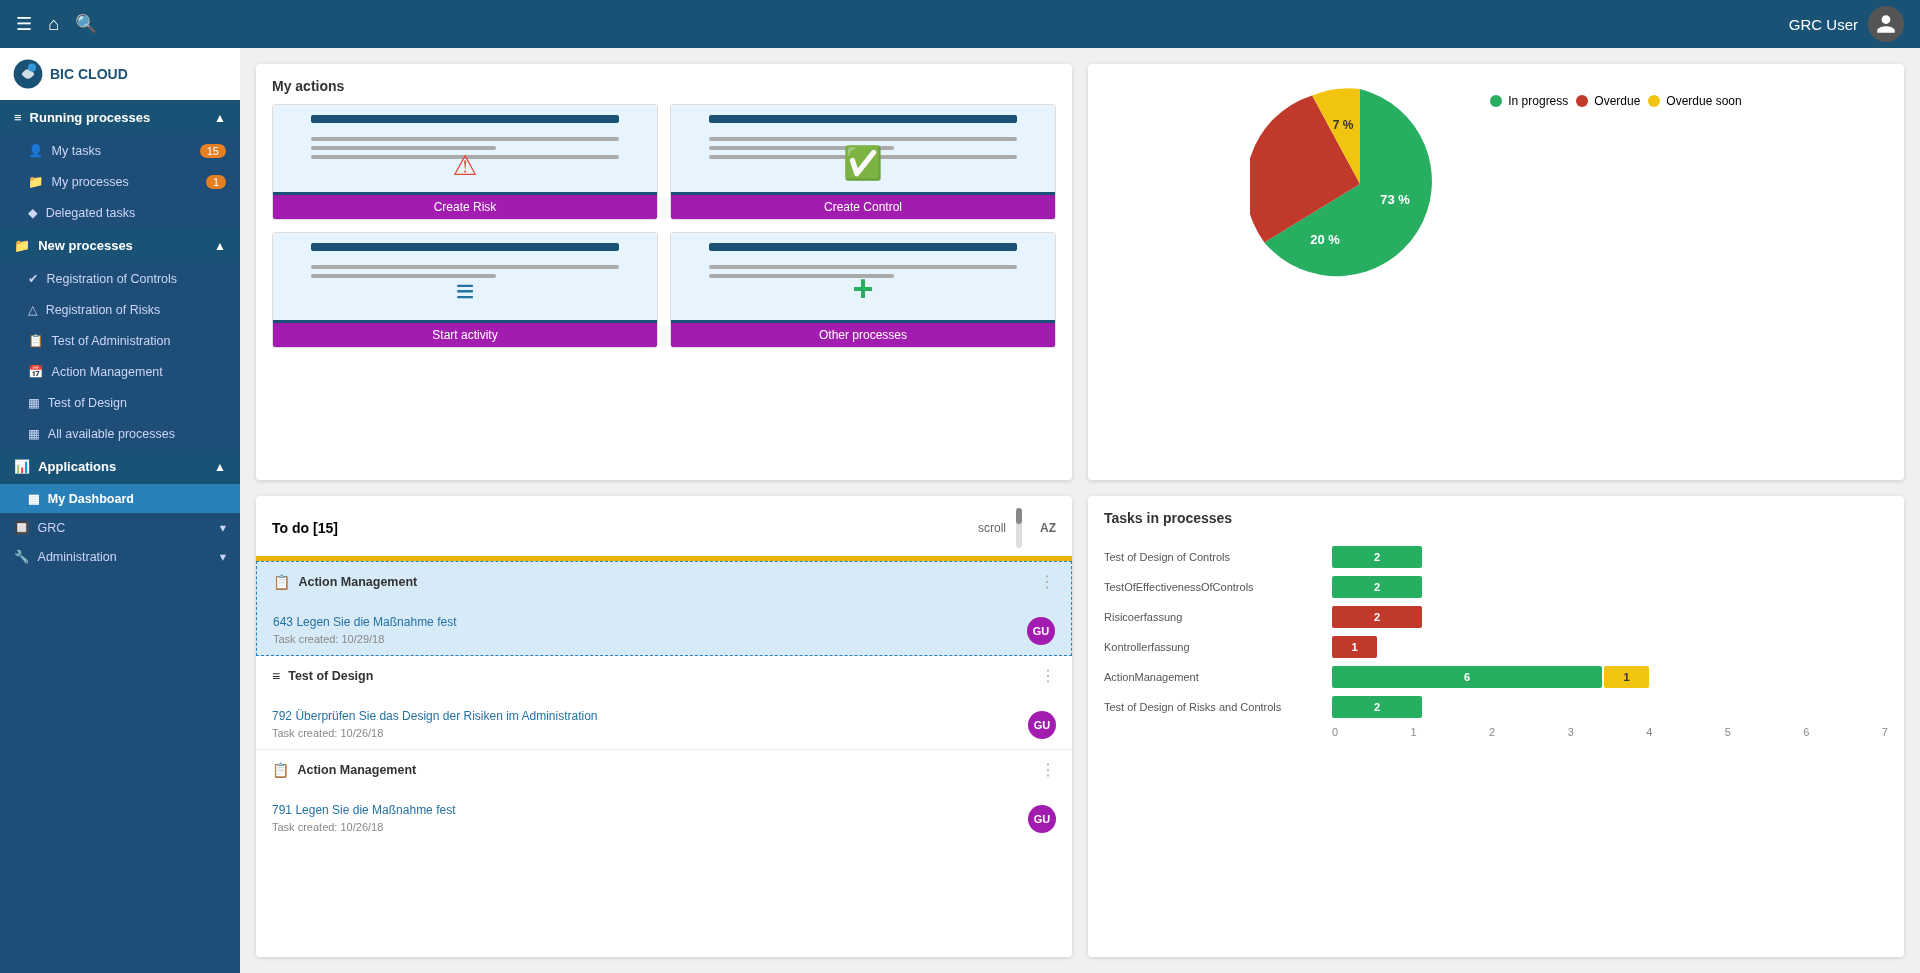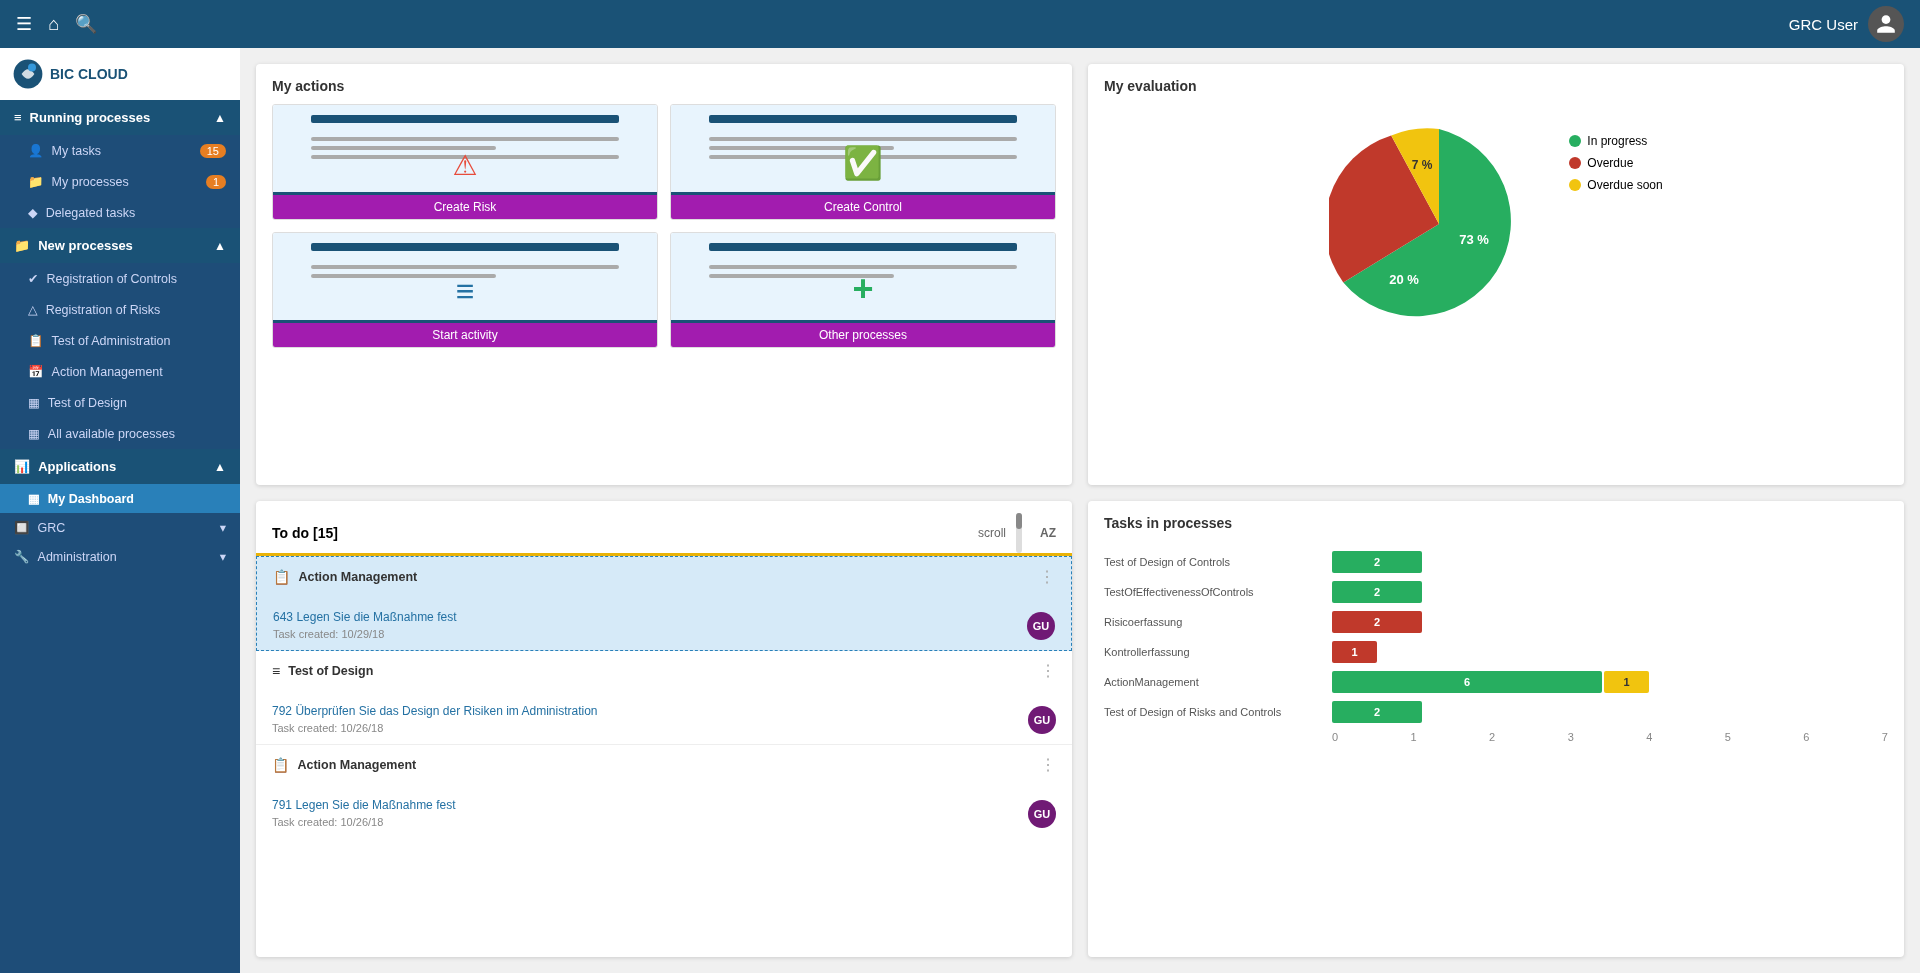--- a/index.html
+++ b/index.html
@@ -152,45 +152,45 @@
       color: white;
       text-align: center;
       padding: 5px 4px;
       font-size: 12px;
     }
 
     
     .evaluation-card { padding-bottom: 16px; }
     .evaluation-content { display: flex; align-items: center; justify-content: center; padding: 10px 0; gap: 20px; }
     .pie-container { position: relative; width: 220px; height: 220px; }
-    .legend { display: flex; flex-direction: column; gap: 8px; font-size: 12px; align-self: flex-start; margin-top: 20px; }
+    .legend { display: flex; gap: 8px; font-size: 12px; align-self: flex-start; margin-top: 20px; }
     .legend-item { display: flex; align-items: center; gap: 6px; }
     .legend-dot { width: 12px; height: 12px; border-radius: 50%; }
 
     
     .todo-card { overflow: hidden; }
     .todo-header {
       display: flex; align-items: center; justify-content: space-between;
-      padding: 12px 16px 0 16px;
-      border-bottom: 3px solid #eab308;
+      padding: 12px 16px 8px 16px;
+      border-bottom: 5px solid #eab308;
     }
     .todo-title { font-size: 14px; font-weight: bold; }
     .todo-controls { display: flex; align-items: center; gap: 10px; color: #666; font-size: 12px; }
     .todo-list { overflow-y: auto; max-height: 280px; }
     .todo-item {
       border-bottom: 1px solid #eee;
       padding: 10px 16px;
     }
     .todo-item.highlighted { background: #d6eaf8; border: 1px dashed #2980b9; }
     .todo-item-header { display: flex; align-items: center; justify-content: space-between; margin-bottom: 4px; }
     .todo-item-title { font-weight: bold; font-size: 12.5px; color: #333; display: flex; align-items: center; gap: 8px; }
     .todo-item-link { color: #2471a3; text-decoration: none; font-size: 12px; }
     .todo-item-date { font-size: 11px; color: #888; margin-top: 4px; }
     .todo-item-avatar {
-      width: 28px; height: 28px; border-radius: 50%; background: #701a75;
+      width: 28px; height: 28px; border-radius: 50%; background: #a21caf;
       color: white; display: flex; align-items: center; justify-content: center;
       font-size: 11px; font-weight: bold; flex-shrink: 0; margin-top: 22px;
     }
     .todo-item-row { display: flex; align-items: flex-end; justify-content: space-between; }
     .todo-item-dots { color: #aaa; cursor: pointer; font-size: 16px; }
 
     
     .tasks-card { overflow: hidden; }
     .tasks-chart { padding: 10px 16px 16px 16px; }
     .bar-row { display: flex; align-items: center; margin-bottom: 8px; gap: 8px; }
@@ -376,21 +376,20 @@
               <div class="preview-line thin short"></div>
             </div>
             <span class="action-tile-icon" style="color:#27ae60;font-size:36px;font-weight:bold;">+</span>
           </div>
           <div class="action-tile-label">Other processes</div>
         </div>
       </div>
     </div>
 
     <div class="card evaluation-card">
-      <div class="card-title">My evaluation</div>
       <div class="evaluation-content">
 
         <div class="pie-container">
           <svg width="220" height="220" viewBox="0 0 220 220">
 
             <path d="M110,110 L110,15 A95,95 0 1,1 14.3,168.4 Z" fill="#27ae60"></path>
 
             <path d="M110,110 L14.3,168.4 A95,95 0 0,1 62.2,21.5 Z" fill="#c0392b"></path>
 
             <path d="M110,110 L62.2,21.5 A95,95 0 0,1 110,15 Z" fill="#f1c40f"></path>

